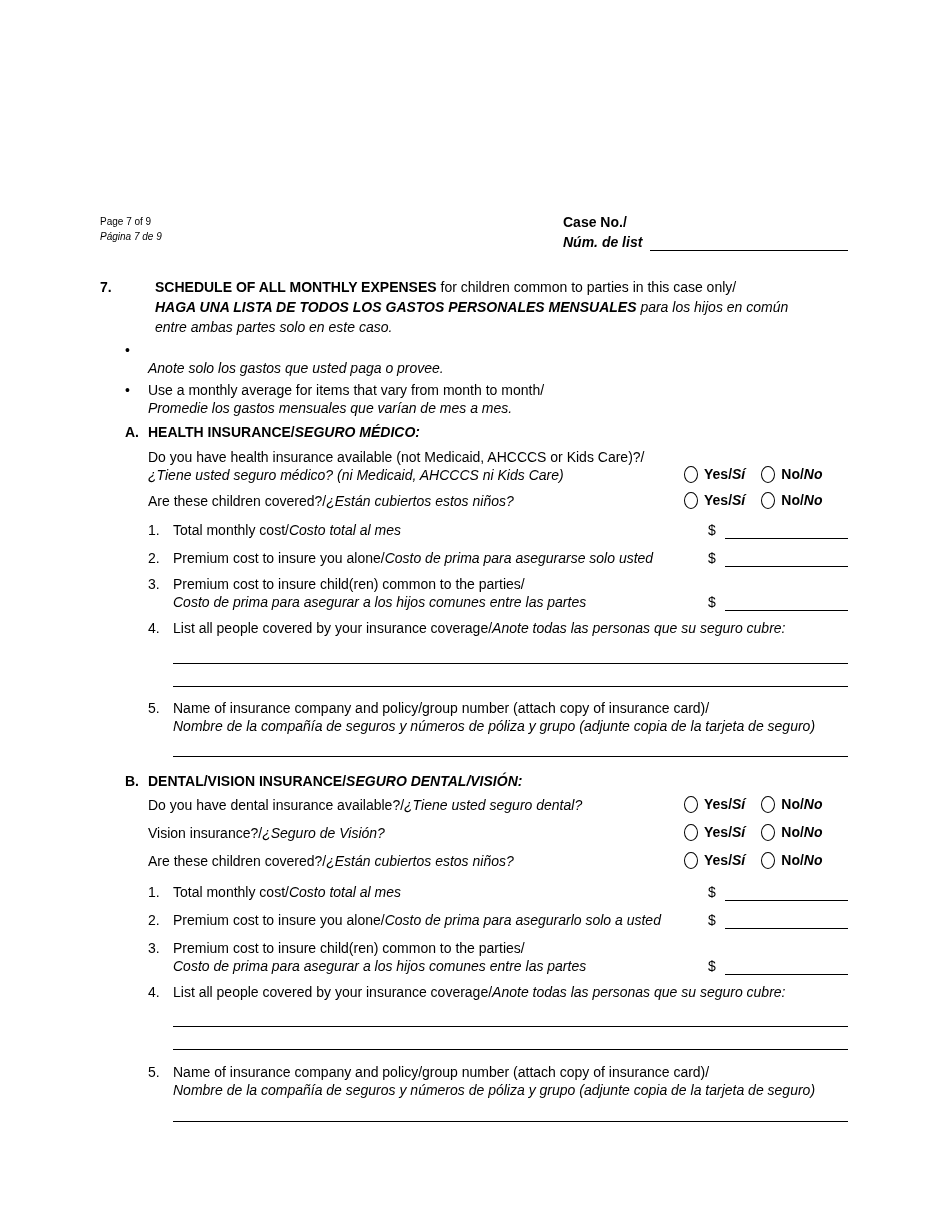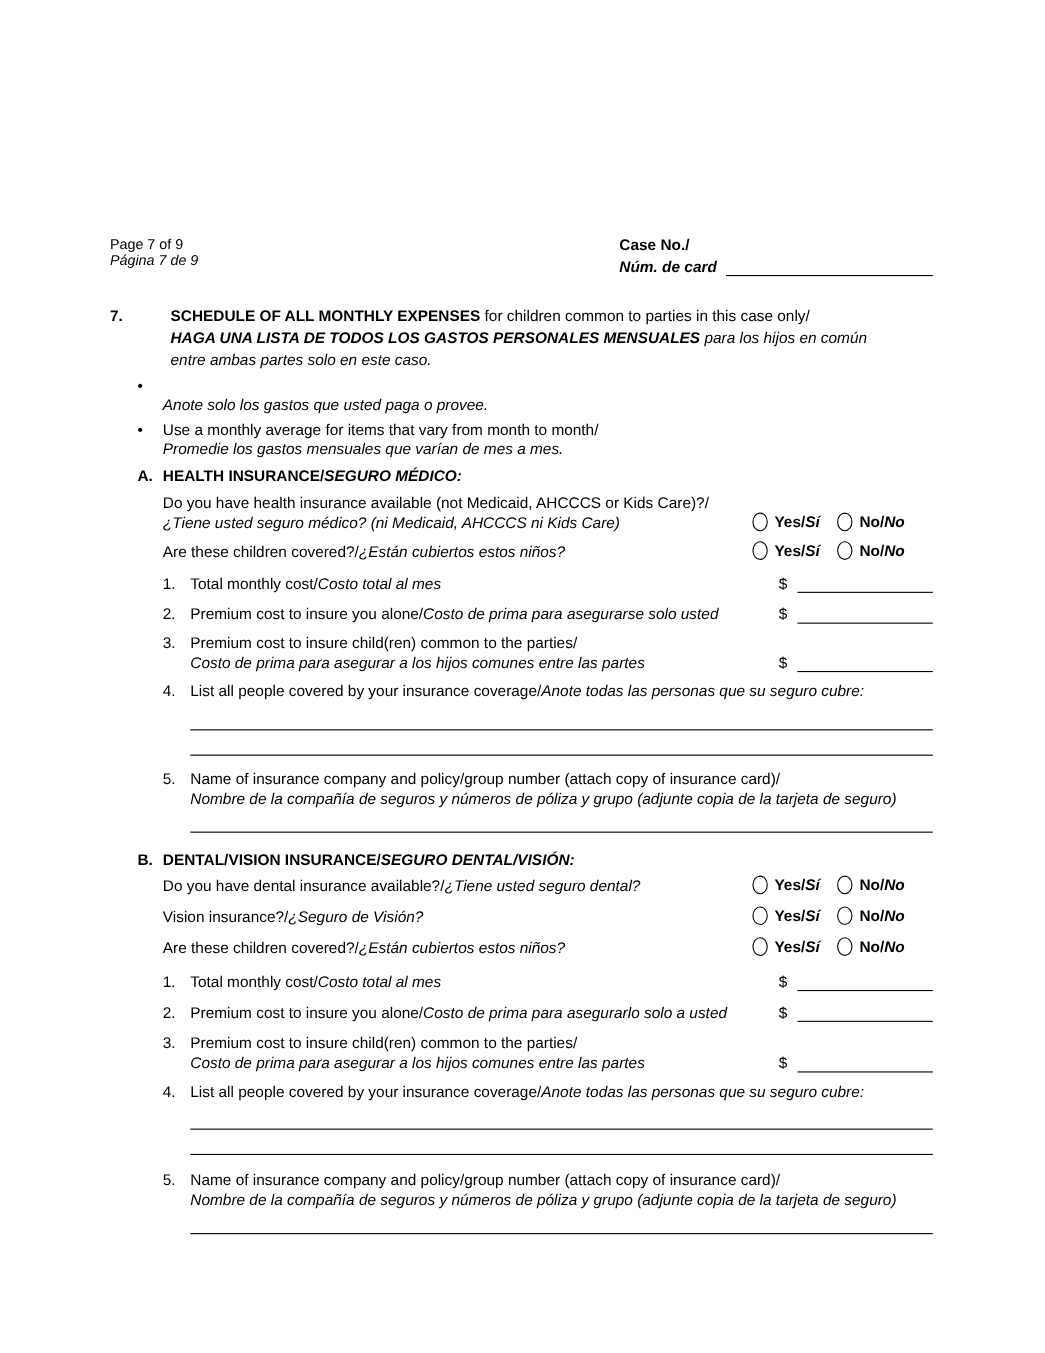--- a/index.html
+++ b/index.html
@@ -10,21 +10,21 @@
     font-family: "Liberation Sans", sans-serif;
     color: #000;
   }
   .page { position: relative; width: 950px; height: 1230px; overflow: hidden; background: #fff; }
   .content { position: absolute; left: 100px; top: 214px; width: 748px; font-size: 14px; line-height: 18px; }
   .it { font-style: italic; }
   .b  { font-weight: bold; }
 
   
   .doc-header { display: flex; justify-content: space-between; align-items: flex-start; }
-  .page-info { font-size: 13px; line-height: 15px; }
+  .page-info { font-size: 10px; line-height: 15px; }
   .case-block { width: 285px; font-size: 14px; line-height: 17px; font-weight: bold; }
   .case-row { display: flex; align-items: flex-end; margin-top: 3px; }
   .case-line { flex: 1; border-bottom: 1.6px solid #000; margin-left: 8px; height: 15px; }
 
   
   .sec7 { display: flex; margin-top: 26px; line-height: 20px; }
   .sec7-num { width: 26px; flex: none; font-weight: bold; }
   .sec7-body { flex: 1; margin-left: 29px; }
 
   
@@ -70,21 +70,21 @@
   <div class="content">
 
     <div class="doc-header">
       <div class="page-info">
         <div>Page 7 of 9</div>
         <div class="it">Página 7 de 9</div>
       </div>
       <div class="case-block">
         <div>Case No./</div>
         <div class="case-row">
-          <span class="it">Núm. de card</span>
+          <span class="it">Núm. de list</span>
           <span class="case-line"></span>
         </div>
       </div>
     </div>
 
     <div class="sec7">
       <div class="sec7-num">7.</div>
       <div class="sec7-body">
         <span class="b">SCHEDULE OF ALL MONTHLY EXPENSES</span><span> for children common to parties in this case only/</span><br>
         <span class="b it">HAGA UNA LISTA DE TODOS LOS GASTOS PERSONALES MENSUALES</span><span class="it"> para los hijos en común</span><br>

